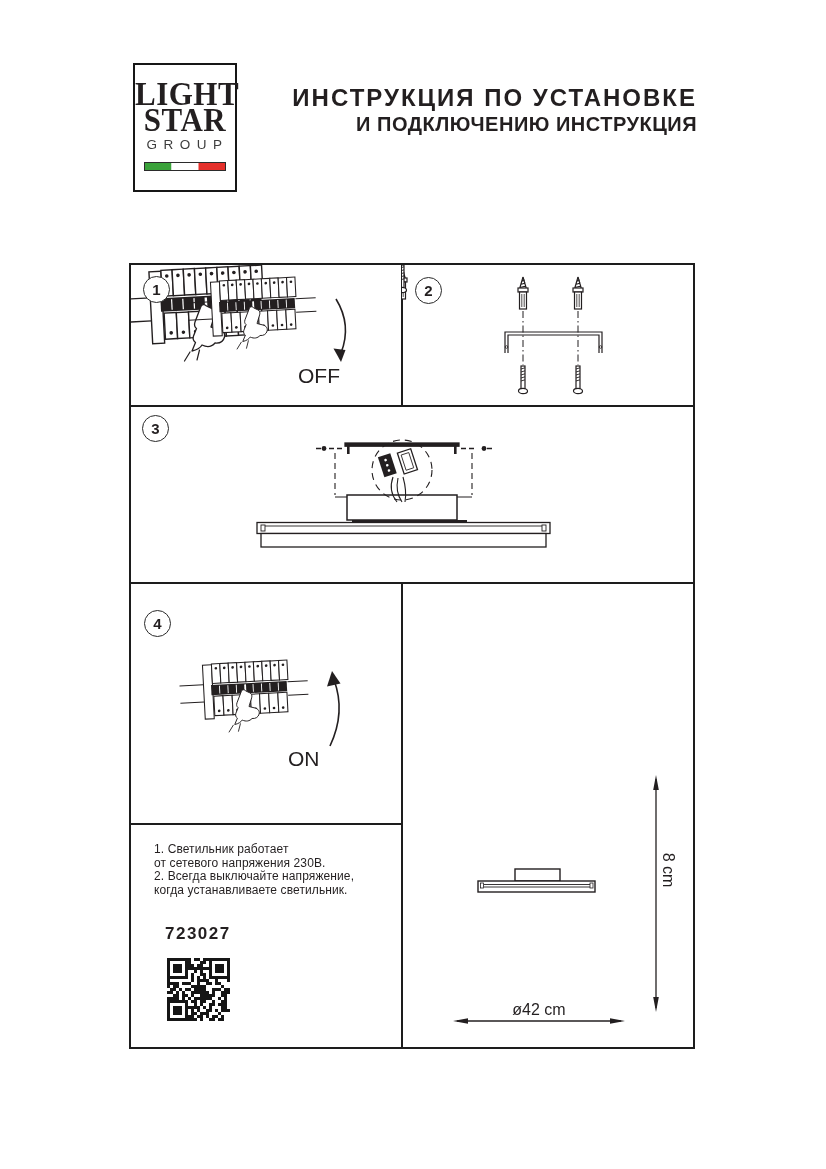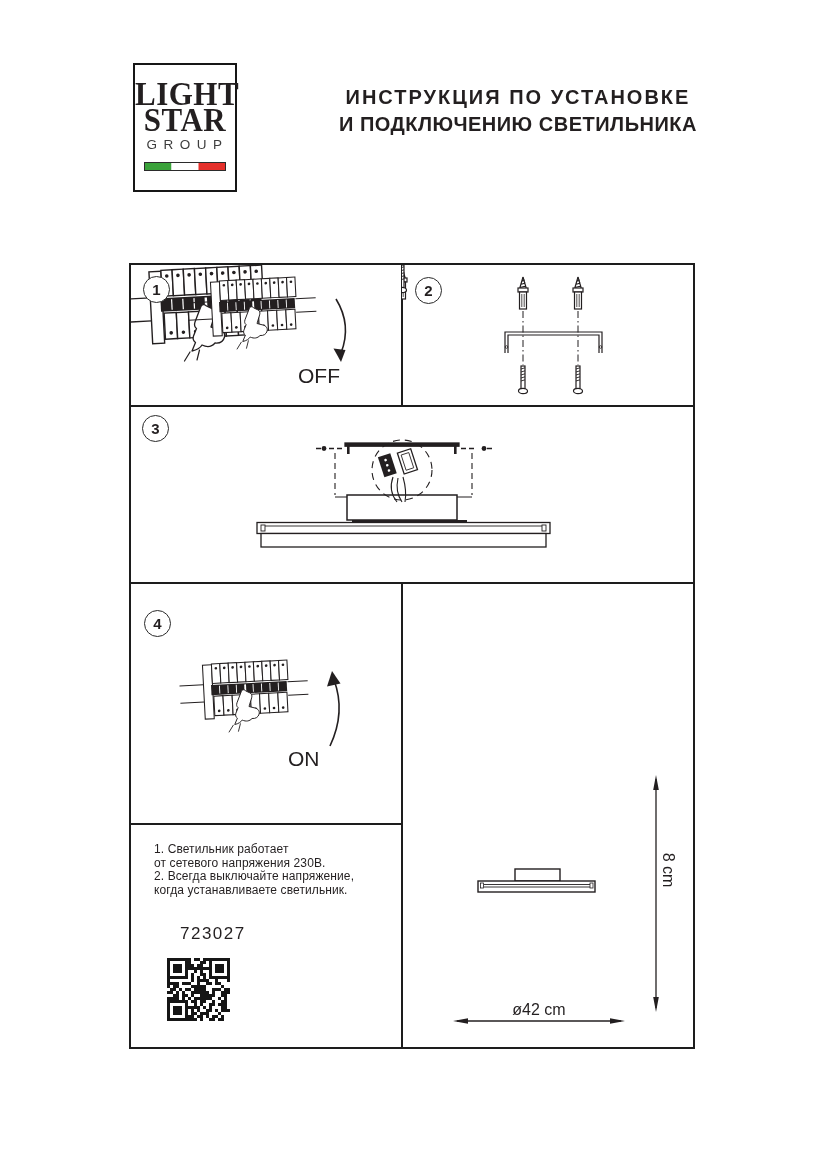--- a/index.html
+++ b/index.html
@@ -11,41 +11,41 @@
             border:2px solid #161616;box-sizing:border-box;text-align:center;}
   .logo-word{font-family:"Liberation Serif",serif;font-weight:bold;font-size:31px;
              line-height:26px;letter-spacing:0.5px;transform:scaleY(1.08);}
   .logo-top-pad{height:16px;}
   .logo-group{font-size:13.5px;letter-spacing:6.5px;padding-left:5px;color:#3d3d3d;
               margin-top:5px;line-height:14px;}
   .logo-flag{display:block;margin:10px auto 0 auto;}
 
   .header-right{position:absolute;right:129px;top:58px;text-align:right;}
   .hdr-line{font-weight:bold;font-size:17.5px;line-height:30px;letter-spacing:1px;}
-  .hdr-title1{font-weight:bold;font-size:20px;line-height:27px;letter-spacing:2px;margin-top:26px;text-align:center;}
+  .hdr-title1{font-weight:bold;font-size:24px;line-height:27px;letter-spacing:2px;margin-top:26px;text-align:center;}
   .hdr-title2{font-weight:bold;font-size:20px;line-height:27px;letter-spacing:0.5px;}
 
   
   .table{position:absolute;left:129px;top:263px;width:566px;height:786px;
          border:2px solid #1d1d1d;box-sizing:border-box;}
   .gridline{position:absolute;background:#1d1d1d;}
   .cell{position:absolute;}
   .badge{position:absolute;width:27px;height:27px;border:1.6px solid #2a2a2a;border-radius:50%;
          display:flex;align-items:center;justify-content:center;
          font-size:15px;font-weight:bold;box-sizing:border-box;background:#fff;z-index:2;}
 
   svg{display:block;}
   svg text{font-family:"Liberation Sans",sans-serif;}
   .svg-label{font-size:21px;fill:#231f20;}
   .dim-label{font-size:16px;fill:#231f20;}
 
   
   .notes-text{position:absolute;left:23px;top:18px;font-size:12px;line-height:13.5px;
               letter-spacing:0.1px;}
-  .notes-article{position:absolute;left:49px;top:99px;font-size:17px;font-weight:normal;
+  .notes-article{position:absolute;left:34px;top:99px;font-size:17px;font-weight:bold;
                  letter-spacing:1.5px;}
   .qr{position:absolute;left:36px;top:133px;width:63px;height:63px;background:#fff;}
   .qr i{position:absolute;width:3px;height:3px;background:#161616;}
 
   
   .footer{position:absolute;left:0;top:1094px;width:100%;text-align:center;
           font-size:18px;font-weight:bold;letter-spacing:0.3px;}
 </style>
 </head>
 <body>
@@ -60,21 +60,21 @@
     <svg class="logo-flag" width="82" height="9" viewBox="0 0 82 9">
       <rect x="0.5" y="0.5" width="27" height="8" fill="#3aa23a"></rect>
       <rect x="27.5" y="0.5" width="27" height="8" fill="#ffffff"></rect>
       <rect x="54.5" y="0.5" width="27" height="8" fill="#e5302b"></rect>
       <rect x="0.5" y="0.5" width="81" height="8" fill="none" stroke="#2b2b2b" stroke-width="1"></rect>
     </svg>
   </div>
 
   <div class="header-right">
     <div class="hdr-title1">ИНСТРУКЦИЯ ПО УСТАНОВКЕ</div>
-    <div class="hdr-title2">И ПОДКЛЮЧЕНИЮ СВЕТИЛЬНИКА</div>
+    <div class="hdr-title2">И ПОДКЛЮЧЕНИЮ ИНСТРУКЦИЯ</div>
   </div>
 
   <div class="table">
 
     <div class="gridline" style="left:270px;top:0;width:2px;height:140px;"></div>
     <div class="gridline" style="left:0;top:140px;width:562px;height:2px;"></div>
     <div class="gridline" style="left:0;top:317px;width:562px;height:2px;"></div>
     <div class="gridline" style="left:270px;top:317px;width:2px;height:465px;"></div>
     <div class="gridline" style="left:0;top:558px;width:271px;height:2px;"></div>
 

